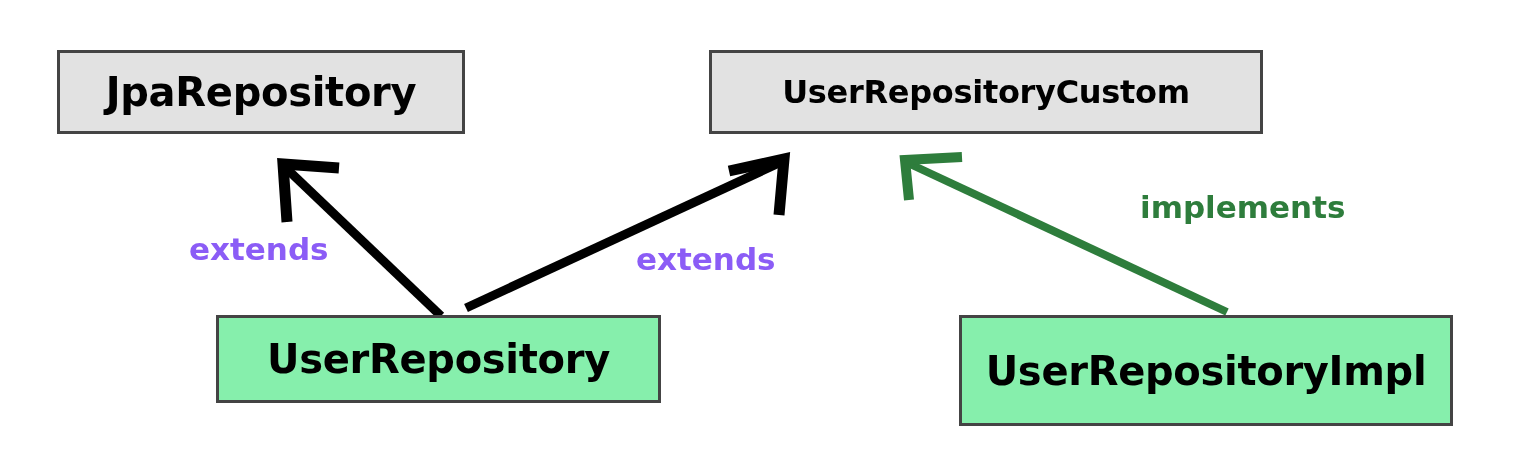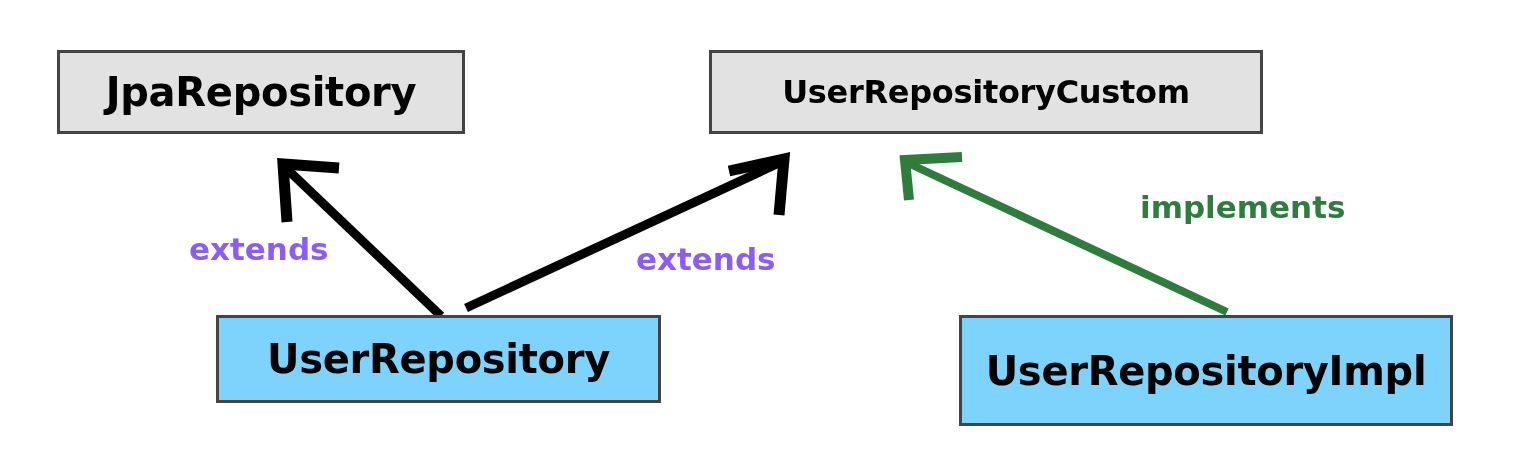--- a/index.html
+++ b/index.html
@@ -29,21 +29,21 @@
     font-weight: bold;
     color: #000000;
     letter-spacing: -0.3px;
     white-space: nowrap;
     user-select: none;
   }
   .node-interface {
     background: #e2e2e2;
   }
   .node-class {
-    background: #7dd3fc;
+    background: #86efac;
     justify-content: center;
   }
   .node-label {
     line-height: 1;
     display: block;
   }
 
   
   #node-jparepository      { left: 57px;  top: 50px;  width: 408px; height: 84px;  font-size: 40px; }
   #node-userrepositorycustom { left: 709px; top: 50px;  width: 554px; height: 84px;  font-size: 32px; }

